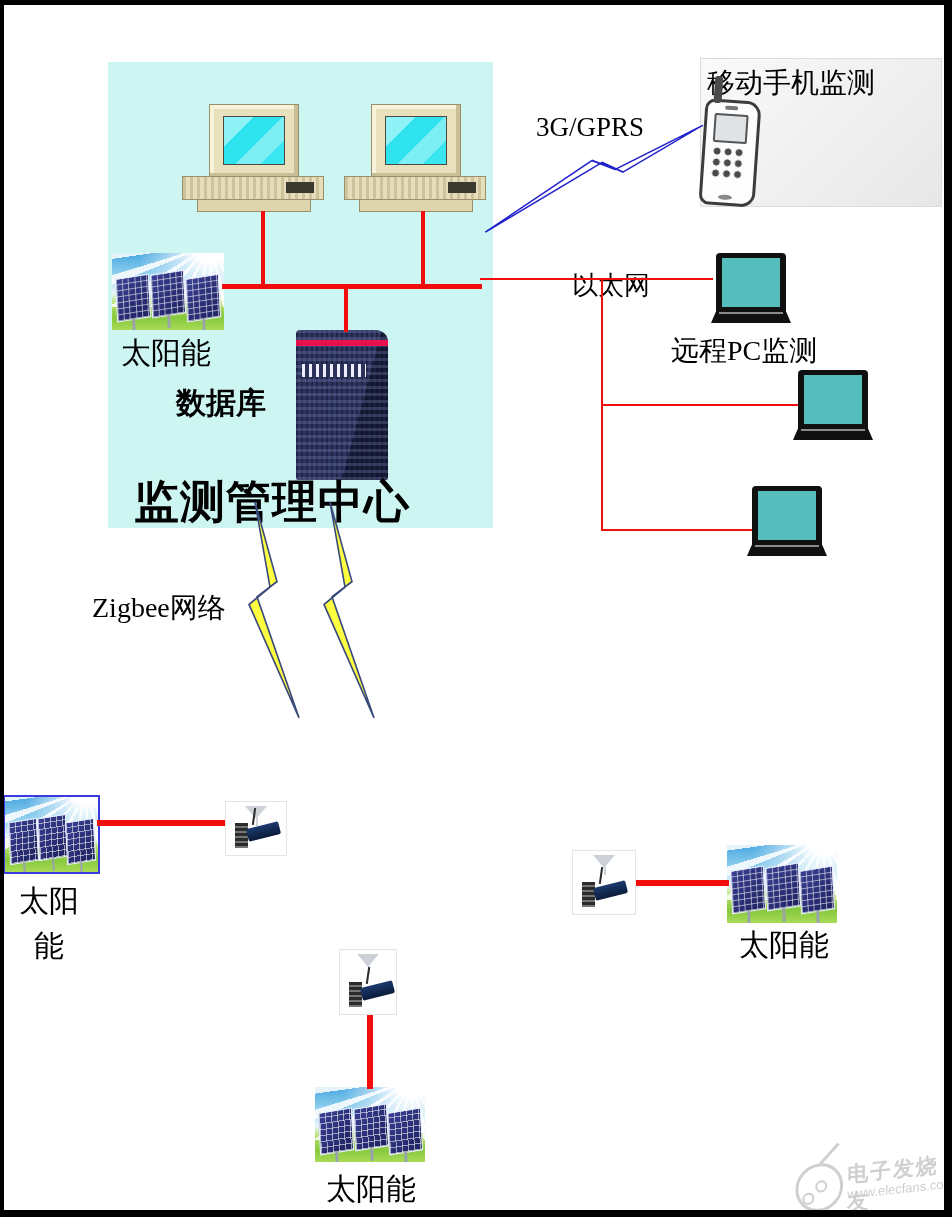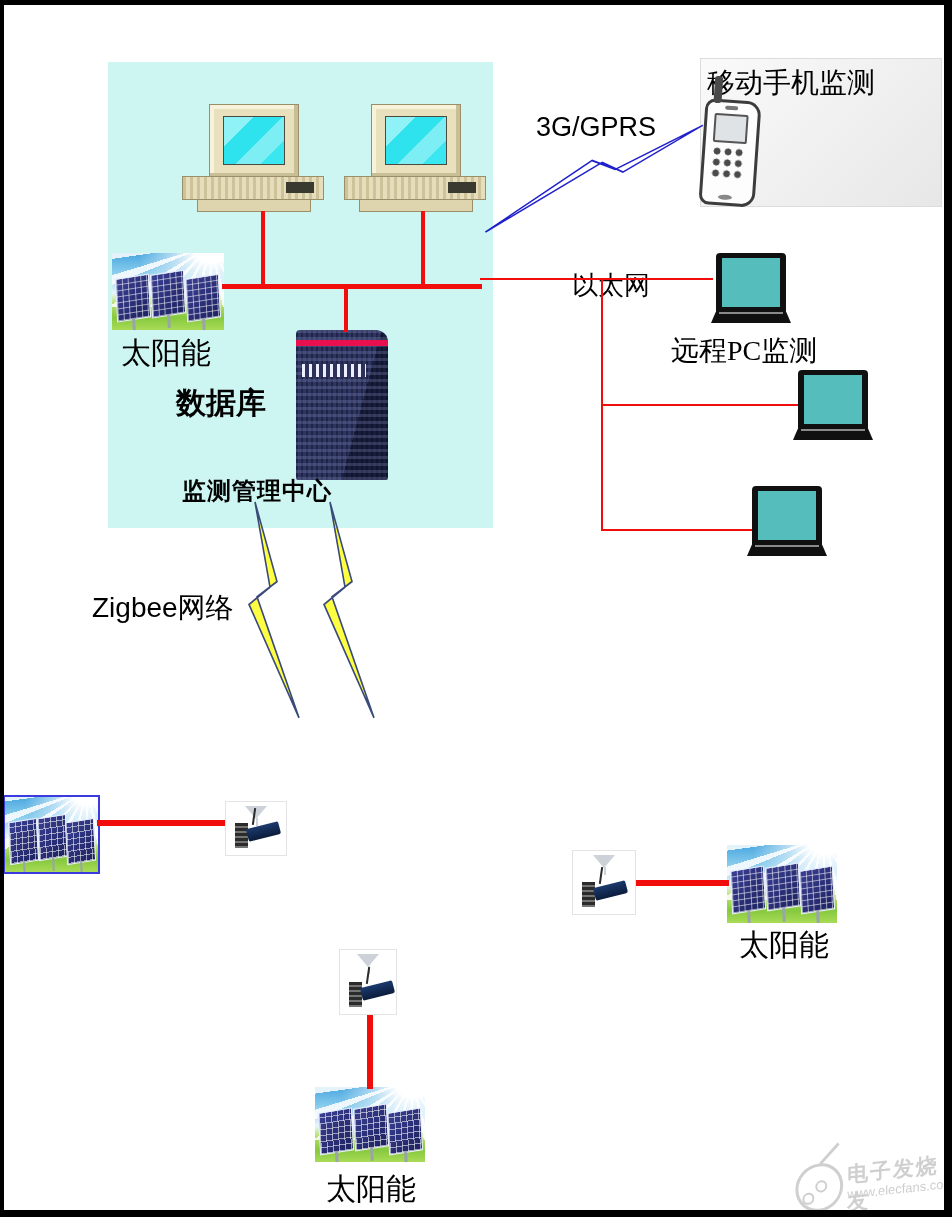--- a/index.html
+++ b/index.html
@@ -2,21 +2,21 @@
 <html><head>
 <meta charset="utf-8">
 <style>
   html,body{margin:0;padding:0;background:#fff;}
   .page{position:relative;width:952px;height:1217px;background:#fff;overflow:hidden;
         font-family:"Liberation Serif","DejaVu Serif",serif;}
   .frame{position:absolute;inset:0;border-style:solid;border-color:#000;
          border-width:5px 8px 7px 4px;pointer-events:none;z-index:60;}
   .lbl{position:absolute;color:#000;white-space:nowrap;line-height:1.15;}
   .serif{font-family:"Liberation Serif","DejaVu Serif",serif;}
-  .sans{font-family:Liberation Sans, sans-serif;}
+  .sans{font-family:Liberation Serif, serif;}
   .bold{font-weight:bold;}
 
   
   .mcbox{position:absolute;left:108px;top:62px;width:385px;height:466px;background:#cdf6f2;}
 
   
   .pc{position:absolute;width:140px;height:108px;}
   .pc .mon{position:absolute;left:27px;top:0;width:88px;height:72px;background:#e9e1bd;
            border:1px solid #9a8f68;box-shadow:inset -4px -4px 0 #c9bf96,inset 4px 4px 0 #f7f2da;}
   .pc .scr{position:absolute;left:13px;top:11px;right:13px;bottom:12px;border:1px solid #4a4a42;
@@ -167,21 +167,21 @@
 
   <div class="solar" style="left:112px;top:253px;width:112px;height:77px;">
     <i class="rays"></i>
     <b class="sp sp1"></b>
     <b class="sp sp2"></b>
     <b class="sp sp3"></b>
   </div>
 
   <span class="lbl serif" style="left:121px;top:336px;font-size:30px;">太阳能</span>
   <span class="lbl sans bold" style="left:176px;top:386px;font-size:30px;">数据库</span>
-  <span class="lbl sans bold" style="left:134px;top:477px;font-size:24px;letter-spacing:1px;margin-left:48px;">监测管理中心</span>
+  <span class="lbl sans bold" style="left:134px;top:477px;font-size:45px;letter-spacing:1px;">监测管理中心</span>
 
   <div class="phonebox">
     <span class="lbl serif" style="left:6px;top:8px;font-size:28px;">移动手机监测</span>
   </div>
   <div class="phone">
     <i class="ant"></i>
     <i class="spk"></i>
     <i class="pscr"></i>
     <i class="keys"></i>
     <i class="spk2"></i>
@@ -269,20 +269,21 @@
     <b class="sp sp2"></b>
     <b class="sp sp3"></b>
   </div>
   <div class="solar" style="left:315px;top:1087px;width:110px;height:75px;">
     <i class="rays"></i>
     <b class="sp sp1"></b>
     <b class="sp sp2"></b>
     <b class="sp sp3"></b>
   </div>
 
+  <span class="lbl serif" style="left:18px;top:878px;font-size:30px;text-align:center;width:62px;white-space:normal;line-height:1.5;"><span>太阳</span><br><span>能</span></span>
   <span class="lbl serif" style="left:739px;top:928px;font-size:30px;">太阳能</span>
   <span class="lbl serif" style="left:326px;top:1172px;font-size:30px;">太阳能</span>
 
   <div class="wm">
     <div class="wm-logo">
       <i class="wm-c1"></i>
       <i class="wm-c2"></i>
       <i class="wm-line"></i>
     </div>
     <span class="wm-t1">电子发烧友</span>

